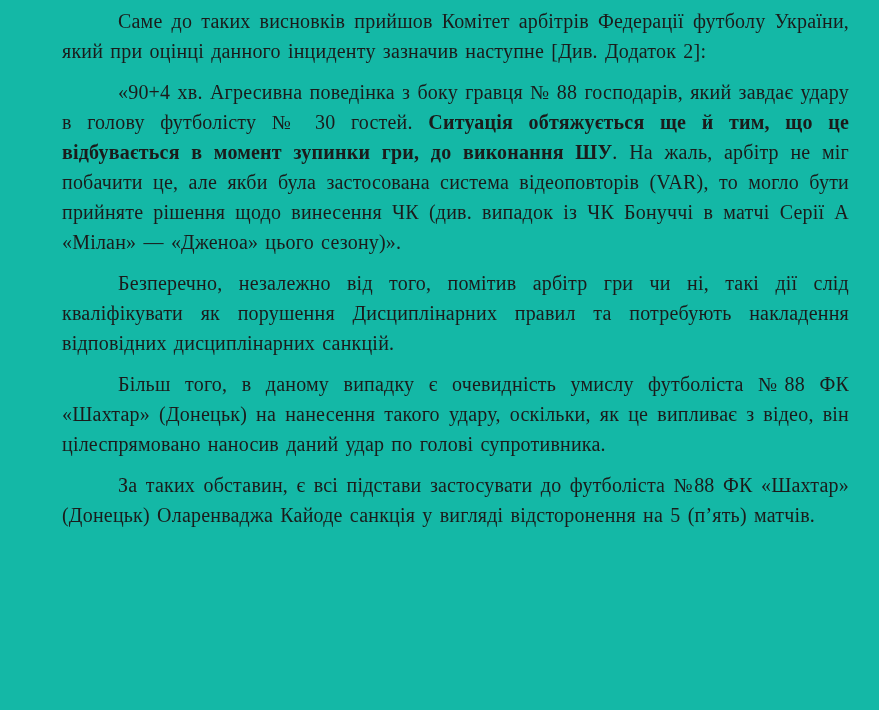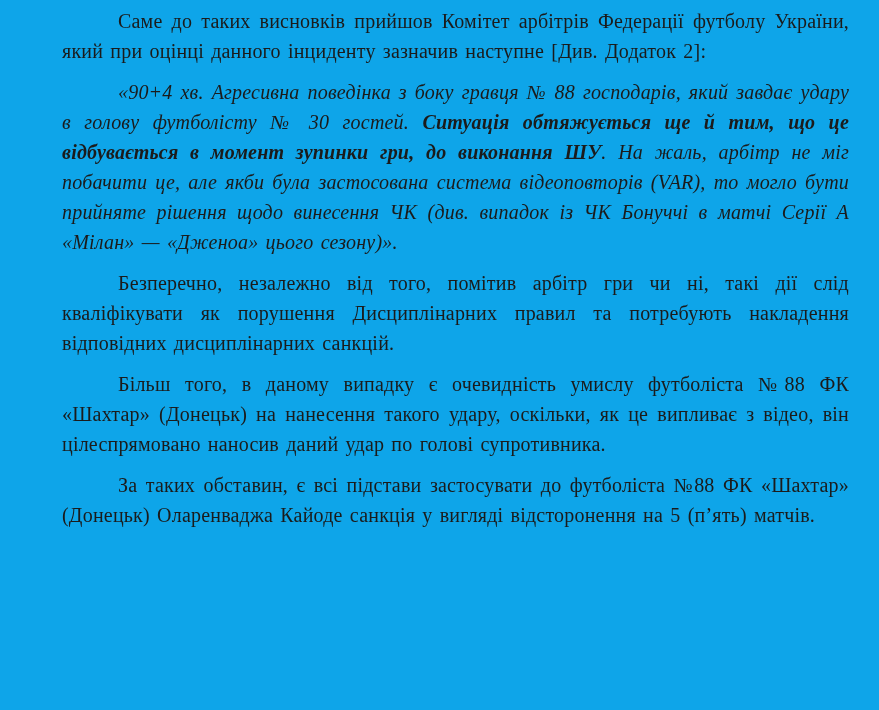--- a/index.html
+++ b/index.html
@@ -12,36 +12,36 @@
     height: 710px;
     overflow: hidden;
     font-family: "Liberation Serif", "DejaVu Serif", serif;
     color: #1b1b1b;
   }
   .page {
     box-sizing: border-box;
     width: 879px;
     height: 710px;
     padding: 6px 30px 0 62px;
-    background: #0ea5e9;
+    background: #14b8a6;
   }
   .para {
     margin: 0;
     font-size: 20px;
     line-height: 30px;
     text-align: justify;
     text-indent: 56px;
     letter-spacing: 0.2px;
     word-spacing: 2px;
   }
   .para + .para {
     margin-top: 11px;
   }
   .seg { white-space: pre-wrap; }
-  .italic { font-style: italic; }
+  .italic { }
   .bold { font-weight: bold; }
 </style>
 </head>
 <body>
 
 <div class="page">
 
   <p class="para"><span class="seg">Саме до таких висновків прийшов Комітет арбітрів Федерації футболу України, який при оцінці данного інциденту зазначив наступне [Див. Додаток 2]:</span></p>
 
   <p class="para"><span class="seg italic">«90+4 хв. Агресивна поведінка з боку гравця № 88 господарів, який завдає удару в голову футболісту № 30 гостей. </span><span class="seg italic bold">Ситуація обтяжується ще й тим, що це відбувається в момент зупинки гри, до виконання ШУ</span><span class="seg italic">. На жаль, арбітр не міг побачити це, але якби була застосована система відеоповторів (VAR), то могло бути прийняте рішення щодо винесення ЧК (див. випадок із ЧК Бонуччі в матчі Серії А «Мілан» — «Дженоа» цього сезону)».</span></p>

